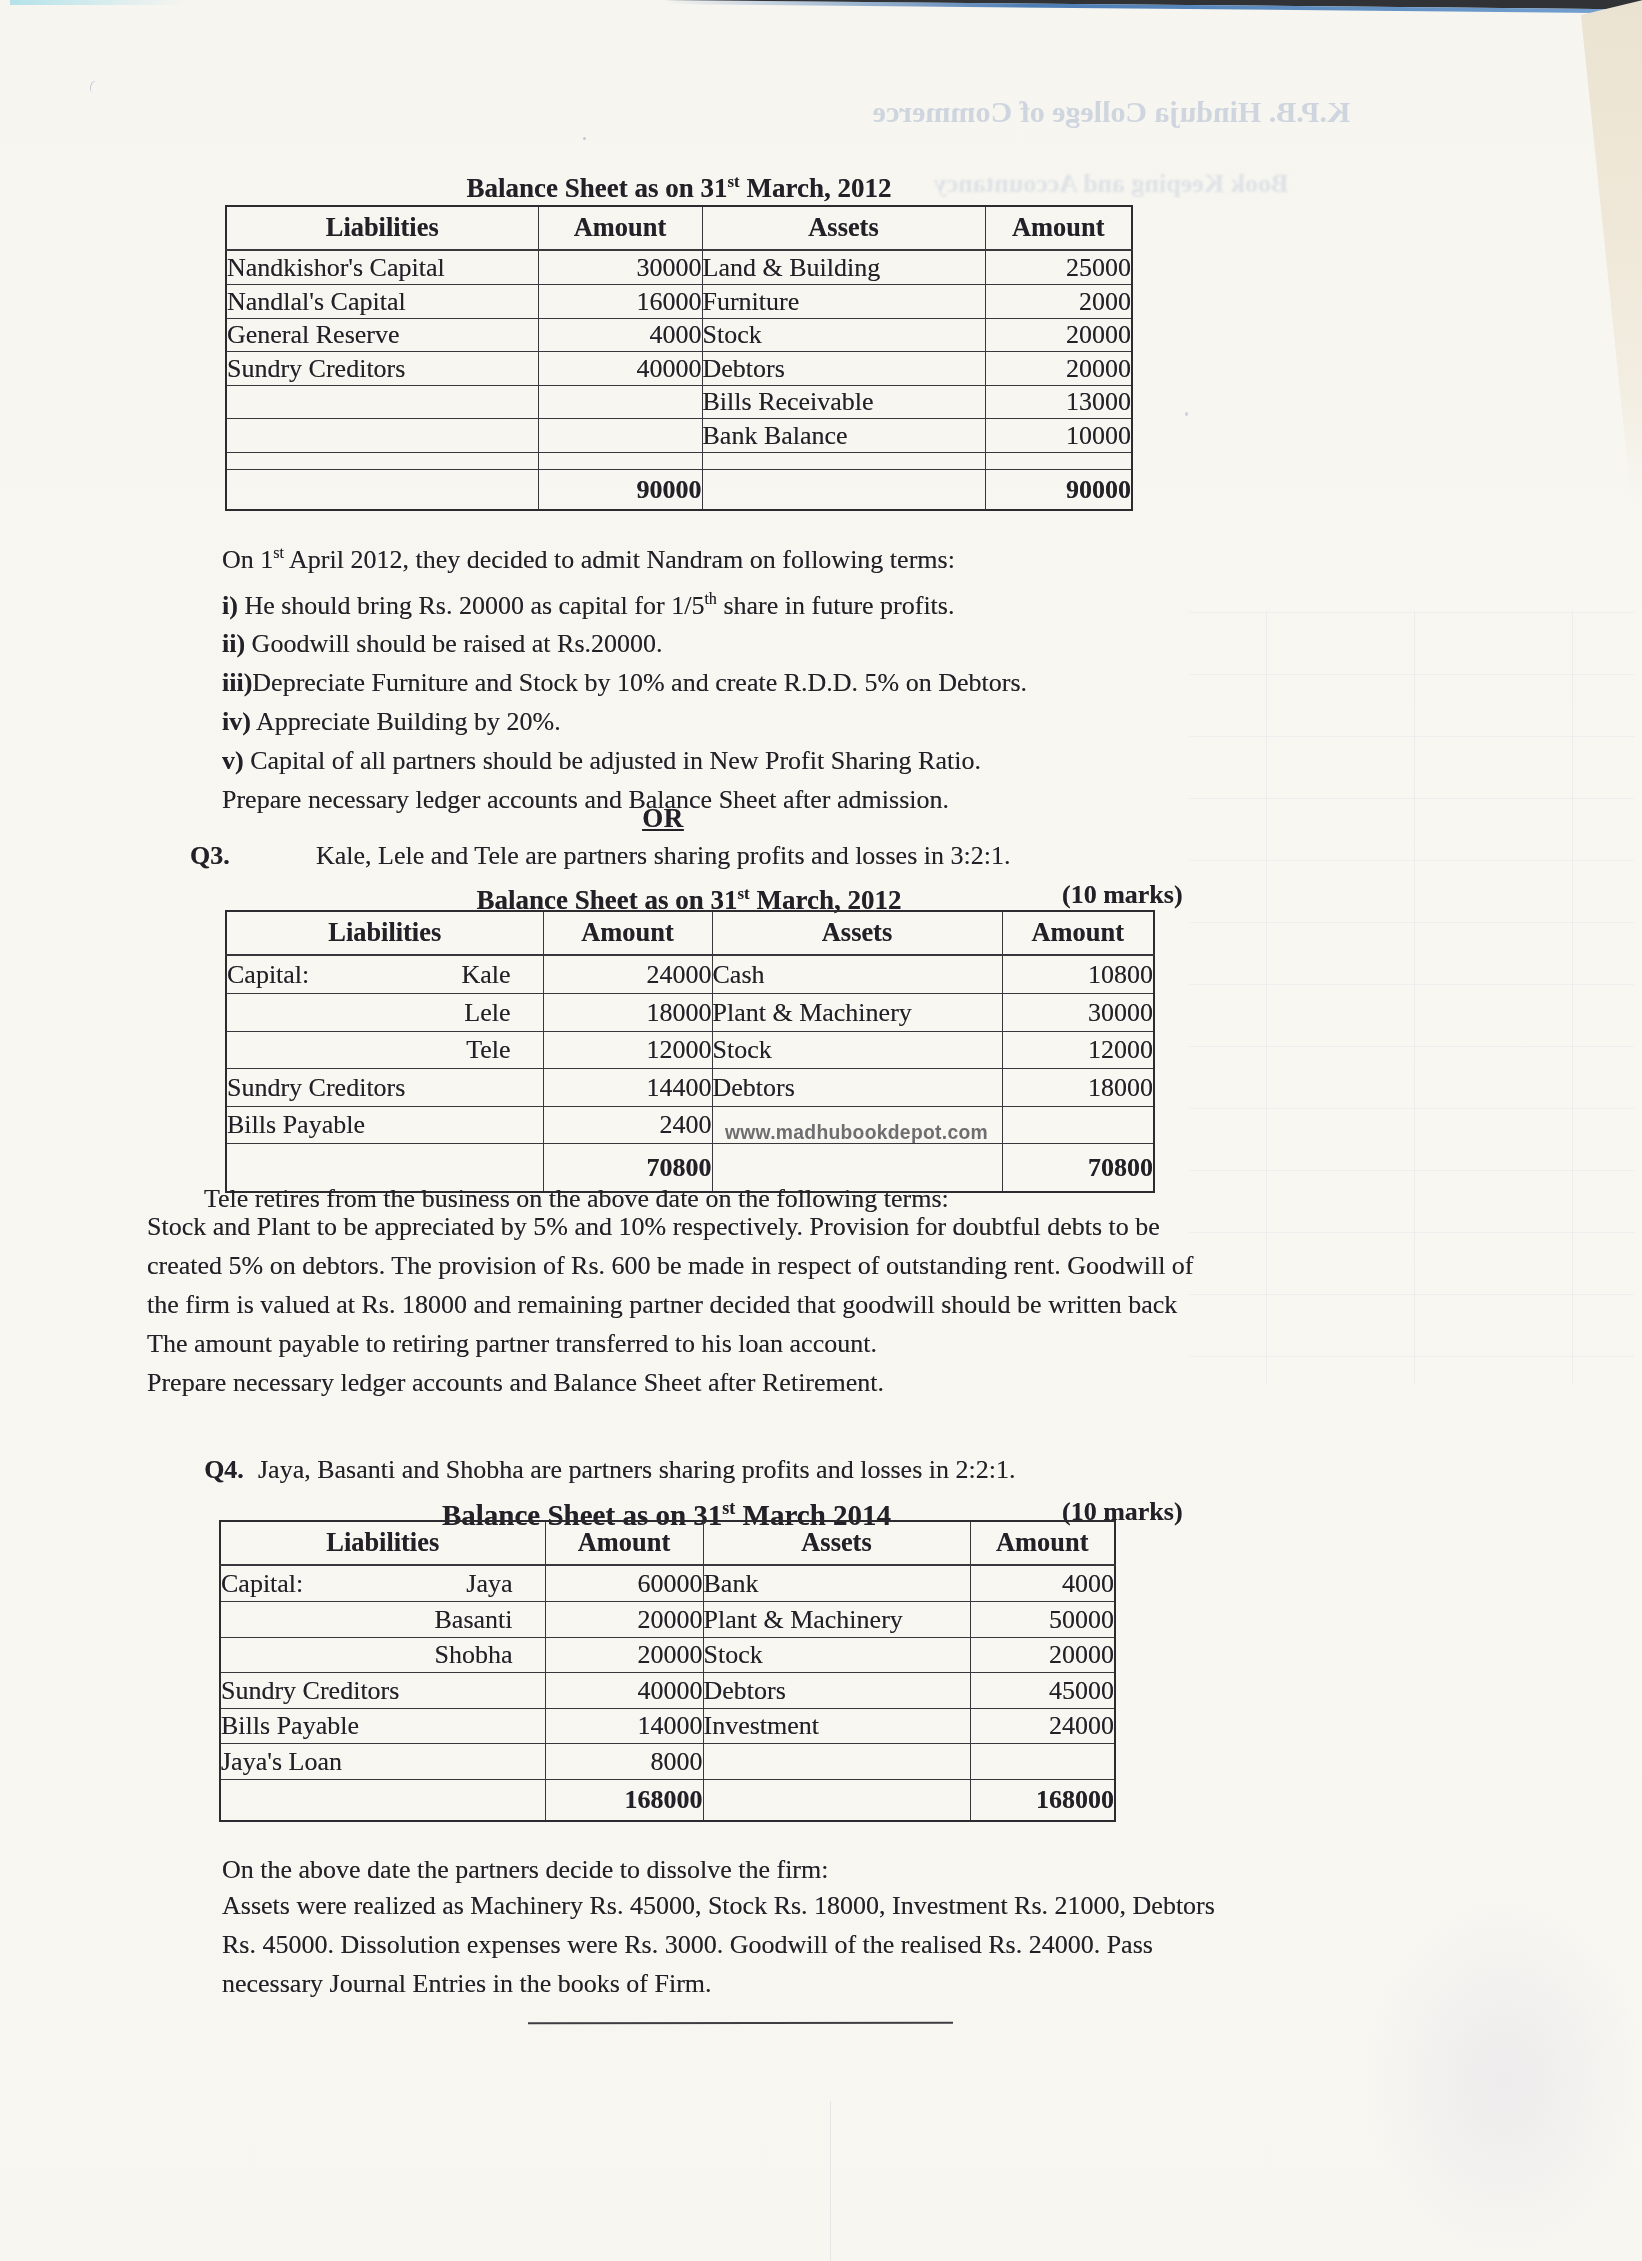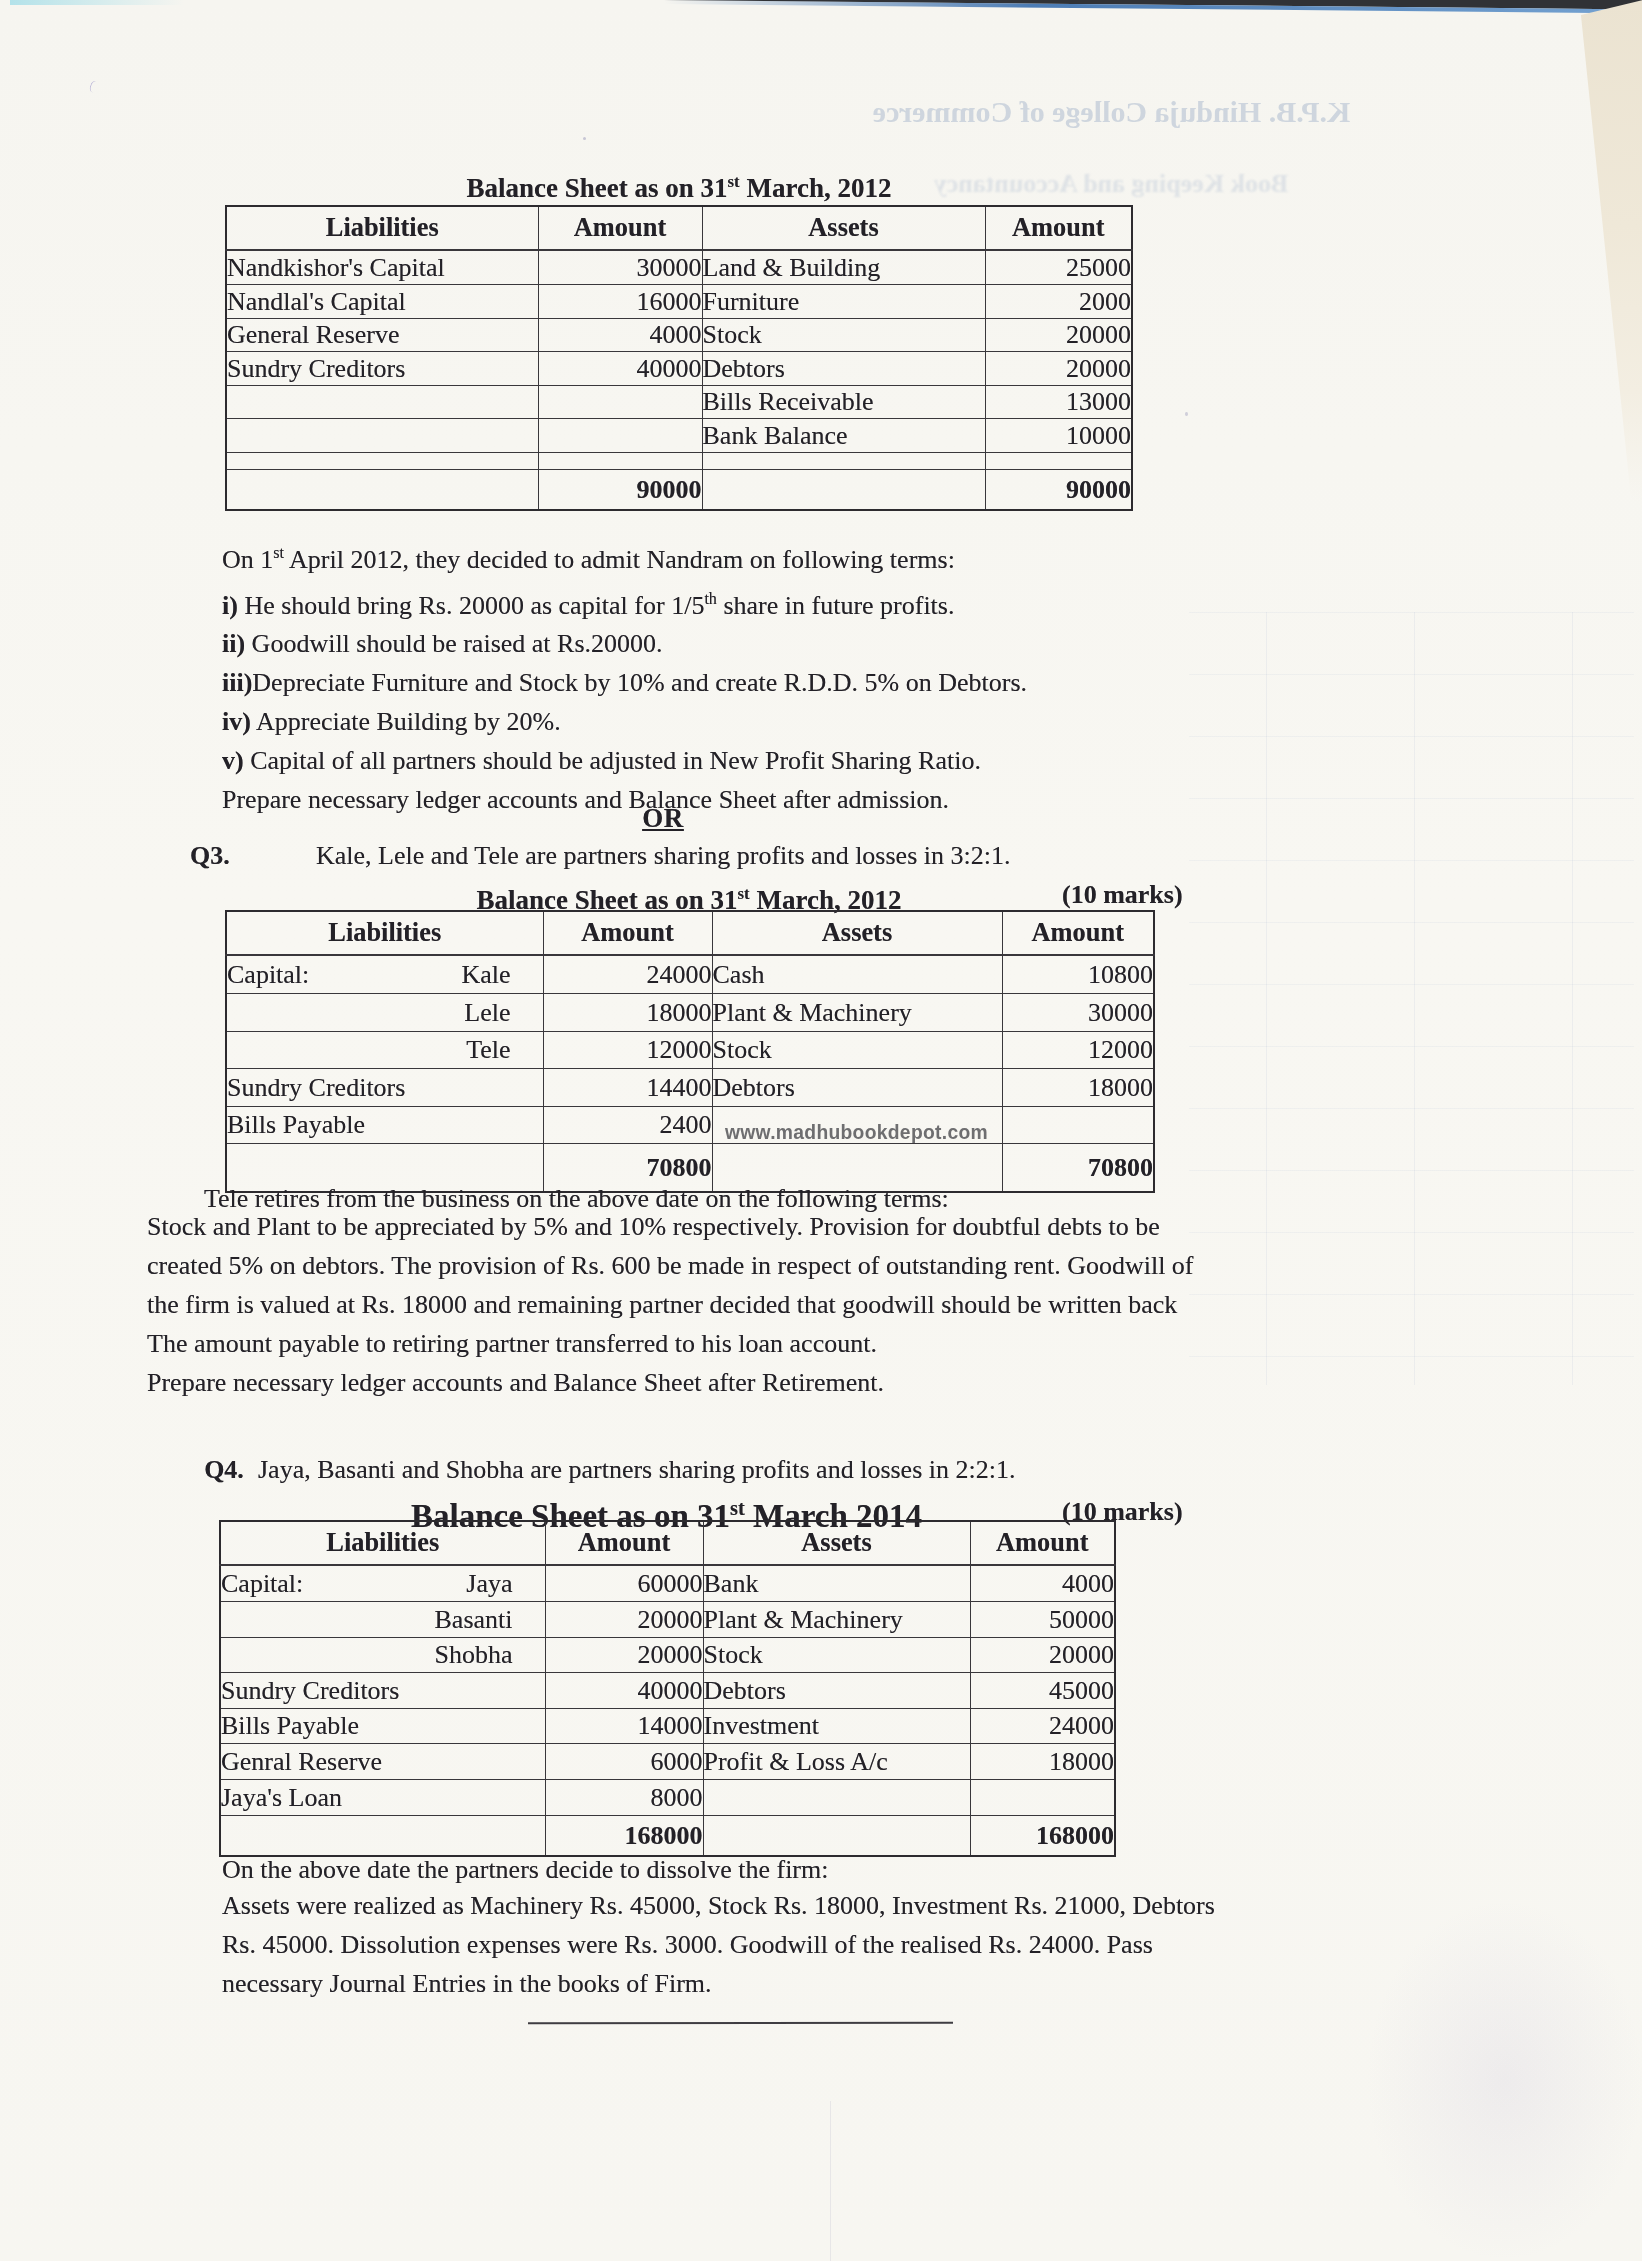--- a/index.html
+++ b/index.html
@@ -279,21 +279,21 @@
     <div>created 5% on debtors. The provision of Rs. 600 be made in respect of outstanding rent. Goodwill of</div>
     <div>the firm is valued at Rs. 18000 and remaining partner decided that goodwill should be written back</div>
     <div>The amount payable to retiring partner transferred to his loan account.</div>
     <div>Prepare necessary ledger accounts and Balance Sheet after Retirement.</div>
   </div>
 
   <div class="txt" style="left:190px;top:1450px;">
     <span class="qlabel" style="width:68px;text-align:center;">Q4.</span><span>Jaya, Basanti and Shobha are partners sharing profits and losses in 2:2:1.</span>
   </div>
 
-  <div class="txt b center" style="left:219px;top:1489px;width:895px;font-size:33px;">
+  <div class="txt b center" style="left:219px;top:1489px;width:895px;font-size:29px;">
     <span>Balance Sheet as on 31</span><sup>st</sup><span> March 2014</span>
   </div>
   <div class="marks" style="left:1062px;top:1497px;">(10 marks)</div>
 
   <table class="bs t3" style="left:219px;top:1520px;width:895px;">
     <colgroup>
         <col style="width:325px">
         <col style="width:158px">
         <col style="width:267px">
         <col style="width:145px">
@@ -356,31 +356,20 @@
               <span></span>
             </div>
       </td>
       <td class="c-amt">14000</td>
       <td class="c-asset">Investment</td>
       <td class="c-amt">24000</td>
     </tr>
     <tr>
       <td class="c-liab">
         <div class="liabflex">
-              <span>Genral Reserve</span>
-              <span></span>
-            </div>
-      </td>
-      <td class="c-amt">6000</td>
-      <td class="c-asset">Profit &amp; Loss A/c</td>
-      <td class="c-amt">18000</td>
-    </tr>
-    <tr>
-      <td class="c-liab">
-        <div class="liabflex">
               <span>Jaya's Loan</span>
               <span></span>
             </div>
       </td>
       <td class="c-amt">8000</td>
       <td class="c-asset"></td>
       <td class="c-amt"></td>
     </tr>
     <tr class="row-total">
       <td></td>

